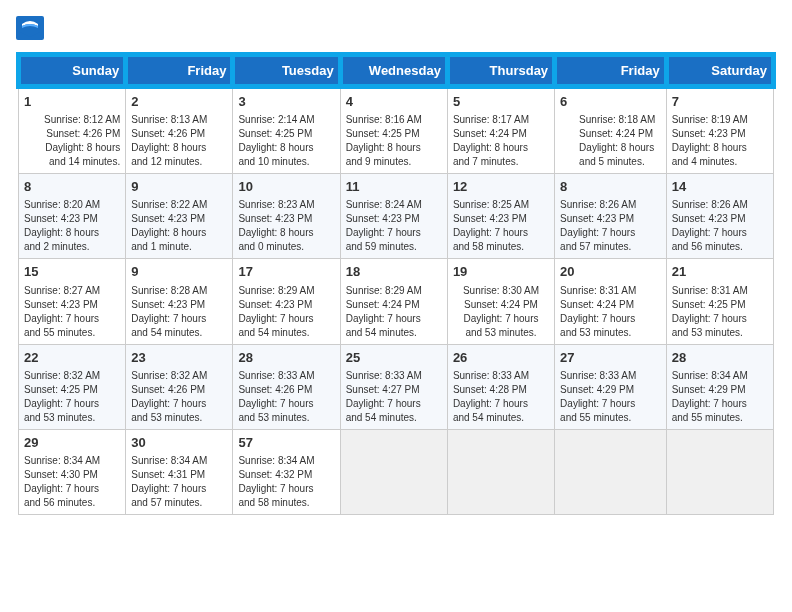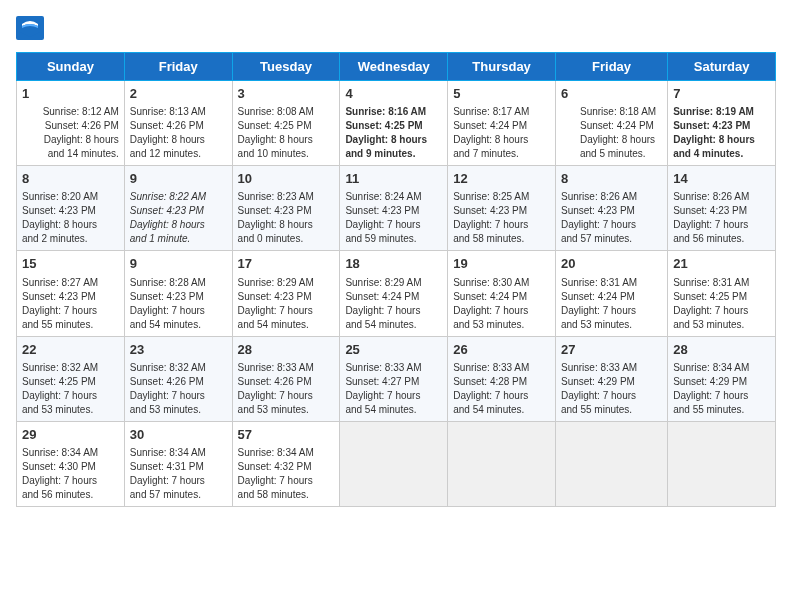--- a/index.html
+++ b/index.html
@@ -40,24 +40,24 @@
     }
     .calendar {
       width: 100%;
       border-collapse: collapse;
       font-size: 10.5px;
     }
     .calendar thead tr th {
       background-color: #1a6fc4;
       color: #fff;
       padding: 6px 4px;
-      text-align: center;
+      text-align: right;
       font-size: 13px;
       font-weight: bold;
-      border: 1px solid #0ea5e9;
+      border: 5px solid #0ea5e9;
     }
     .calendar tbody tr td {
       border: 1px solid #ccc;
       padding: 4px 5px;
       vertical-align: top;
       min-width: 102px;
       height: 80px;
       background: #fff;
       color: #333;
       line-height: 1.4;
@@ -124,65 +124,65 @@
         </td>
         <td>
           <span class="day-num">2</span>
           <div class="day-info" style="white-space: pre-line;">Sunrise: 8:13 AM
 Sunset: 4:26 PM
 Daylight: 8 hours
 and 12 minutes.</div>
         </td>
         <td>
           <span class="day-num">3</span>
-          <div class="day-info" style="white-space: pre-line;">Sunrise: 8:08 AM
+          <div class="day-info" style="white-space: pre-line;">Sunrise: 2:14 AM
 Sunset: 4:25 PM
 Daylight: 8 hours
 and 10 minutes.</div>
         </td>
         <td>
           <span class="day-num">4</span>
-          <div class="day-info" style="white-space: pre-line; font-weight: bold;">Sunrise: 8:16 AM
+          <div class="day-info" style="white-space: pre-line;">Sunrise: 8:16 AM
 Sunset: 4:25 PM
 Daylight: 8 hours
 and 9 minutes.</div>
         </td>
         <td>
           <span class="day-num">5</span>
           <div class="day-info" style="white-space: pre-line;">Sunrise: 8:17 AM
 Sunset: 4:24 PM
 Daylight: 8 hours
 and 7 minutes.</div>
         </td>
         <td>
           <span class="day-num">6</span>
           <div class="day-info" style="white-space: pre-line; margin-left: 19px;">Sunrise: 8:18 AM
 Sunset: 4:24 PM
 Daylight: 8 hours
 and 5 minutes.</div>
         </td>
         <td>
           <span class="day-num">7</span>
-          <div class="day-info" style="white-space: pre-line; font-weight: bold;">Sunrise: 8:19 AM
+          <div class="day-info" style="white-space: pre-line;">Sunrise: 8:19 AM
 Sunset: 4:23 PM
 Daylight: 8 hours
 and 4 minutes.</div>
         </td>
       </tr>
       <tr>
         <td>
           <span class="day-num">8</span>
           <div class="day-info" style="white-space: pre-line;">Sunrise: 8:20 AM
 Sunset: 4:23 PM
 Daylight: 8 hours
 and 2 minutes.</div>
         </td>
         <td>
           <span class="day-num">9</span>
-          <div class="day-info" style="white-space: pre-line; font-style: italic;">Sunrise: 8:22 AM
+          <div class="day-info" style="white-space: pre-line;">Sunrise: 8:22 AM
 Sunset: 4:23 PM
 Daylight: 8 hours
 and 1 minute.</div>
         </td>
         <td>
           <span class="day-num">10</span>
           <div class="day-info" style="white-space: pre-line;">Sunrise: 8:23 AM
 Sunset: 4:23 PM
 Daylight: 8 hours
 and 0 minutes.</div>
@@ -240,21 +240,21 @@
         </td>
         <td>
           <span class="day-num">18</span>
           <div class="day-info" style="white-space: pre-line;">Sunrise: 8:29 AM
 Sunset: 4:24 PM
 Daylight: 7 hours
 and 54 minutes.</div>
         </td>
         <td>
           <span class="day-num">19</span>
-          <div class="day-info" style="white-space: pre-line;">Sunrise: 8:30 AM
+          <div class="day-info" style="white-space: pre-line; text-align: center;">Sunrise: 8:30 AM
 Sunset: 4:24 PM
 Daylight: 7 hours
 and 53 minutes.</div>
         </td>
         <td>
           <span class="day-num">20</span>
           <div class="day-info" style="white-space: pre-line;">Sunrise: 8:31 AM
 Sunset: 4:24 PM
 Daylight: 7 hours
 and 53 minutes.</div>

